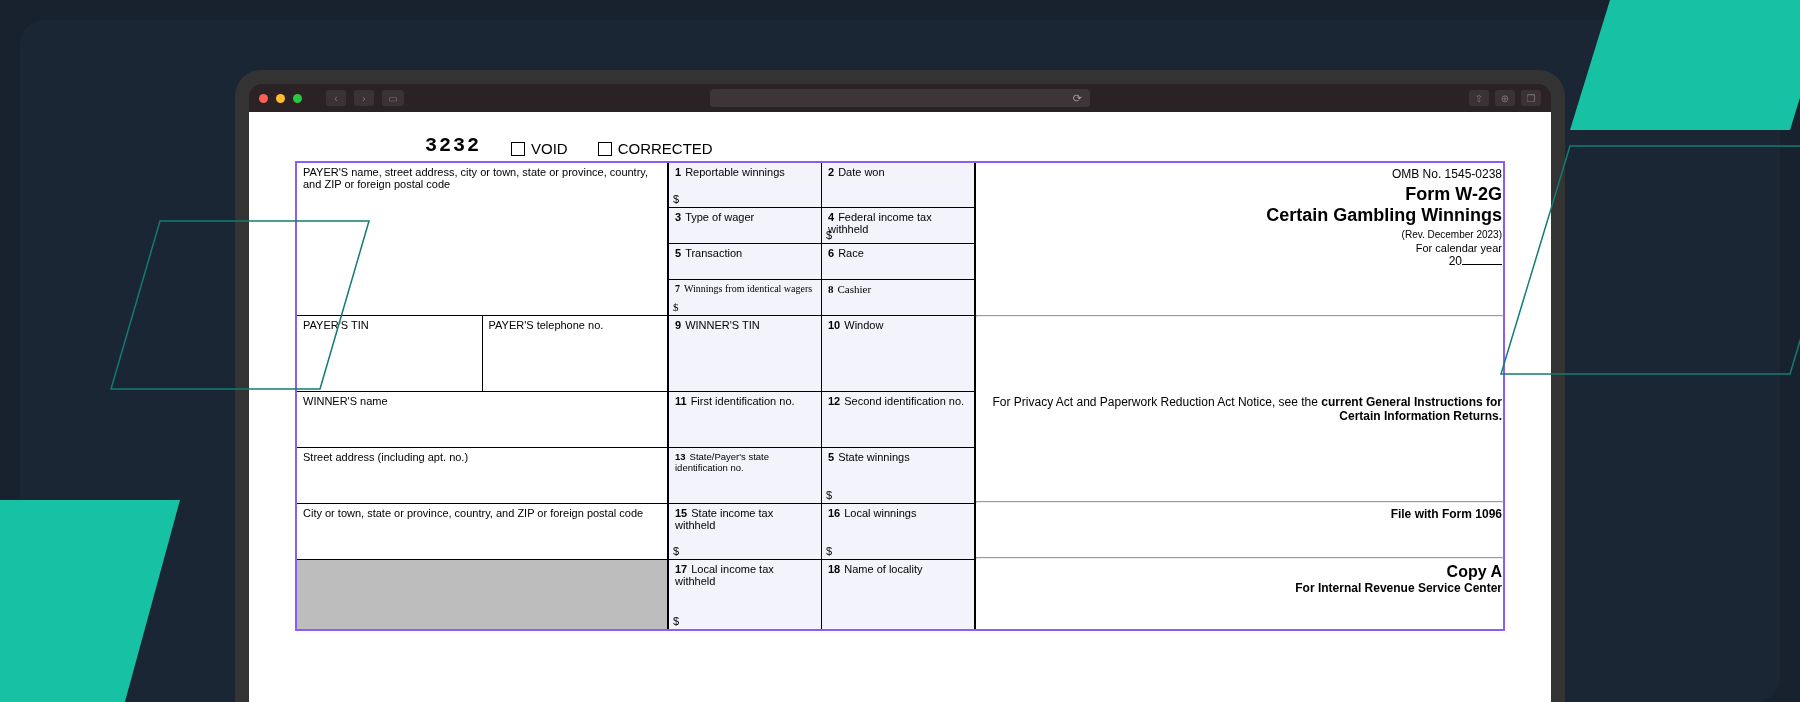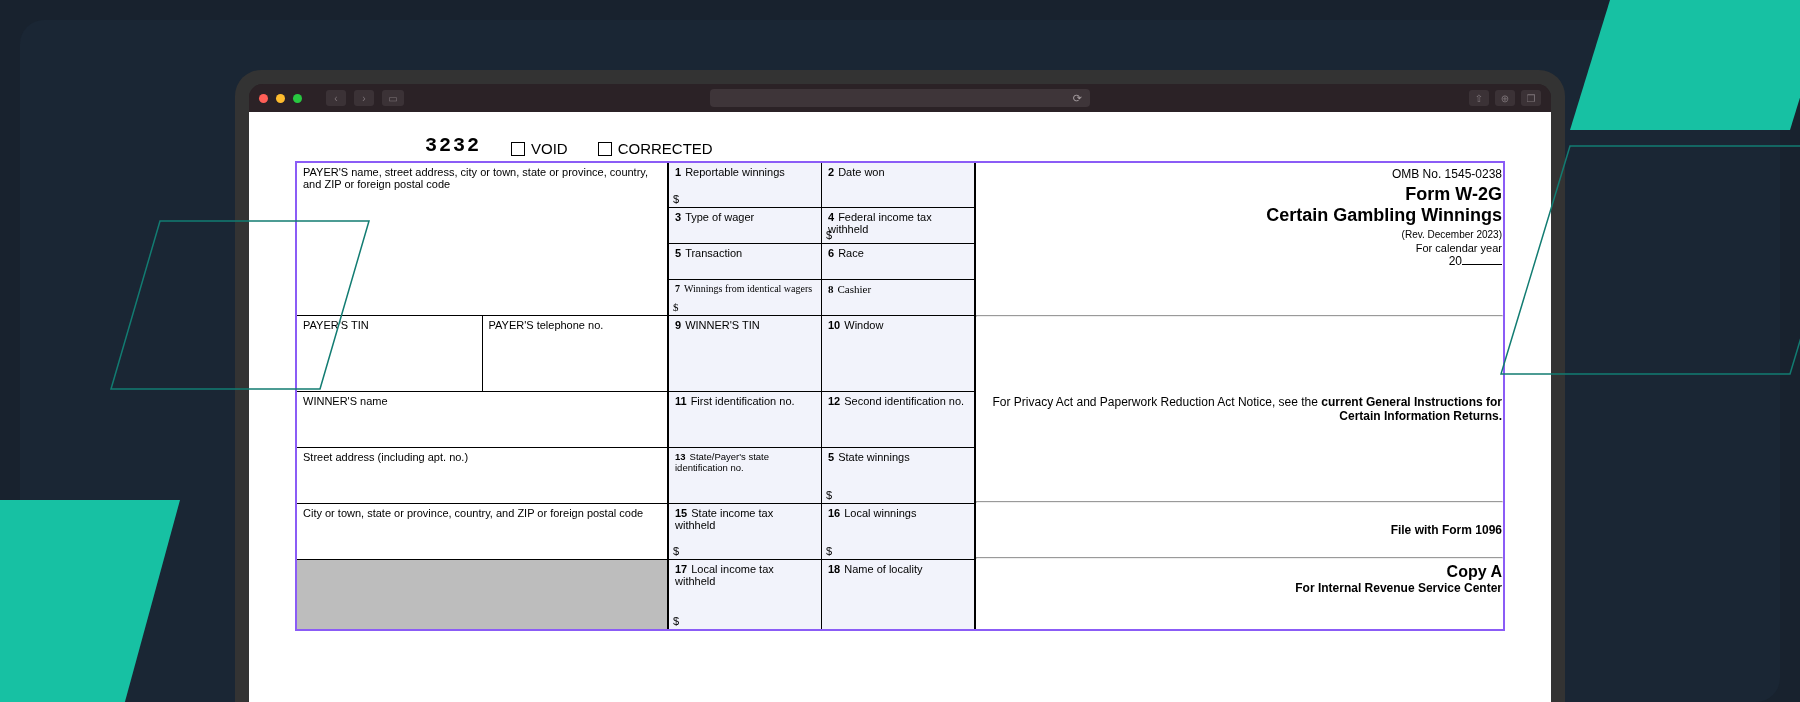--- a/index.html
+++ b/index.html
@@ -177,21 +177,21 @@
               </div>
           </div>
           <hr>
           <div class="sidebar" style="height:184px; display:flex; align-items:center;">
             <div style="font-size:12px;">
               <span>For Privacy Act and Paperwork Reduction Act Notice, see the </span>
               <b>current General Instructions for Certain Information Returns.</b>
             </div>
           </div>
           <hr>
-          <div class="sidebar" style="height:54px;display:flex;align-items:center;justify-content:flex-end;">
+          <div class="sidebar" style="height:54px;display:flex;align-items:flex-start;justify-content:flex-end;">
             <b>File with Form 1096</b>
           </div>
           <hr>
           <div class="sidebar" style="height:68px;">
             <div style="font-size:16px;font-weight:bold;">Copy A</div>
             <div style="font-size:12px;font-weight:bold;">For Internal Revenue Service Center</div>
           </div>
         </div>
       </div>
     </div>

